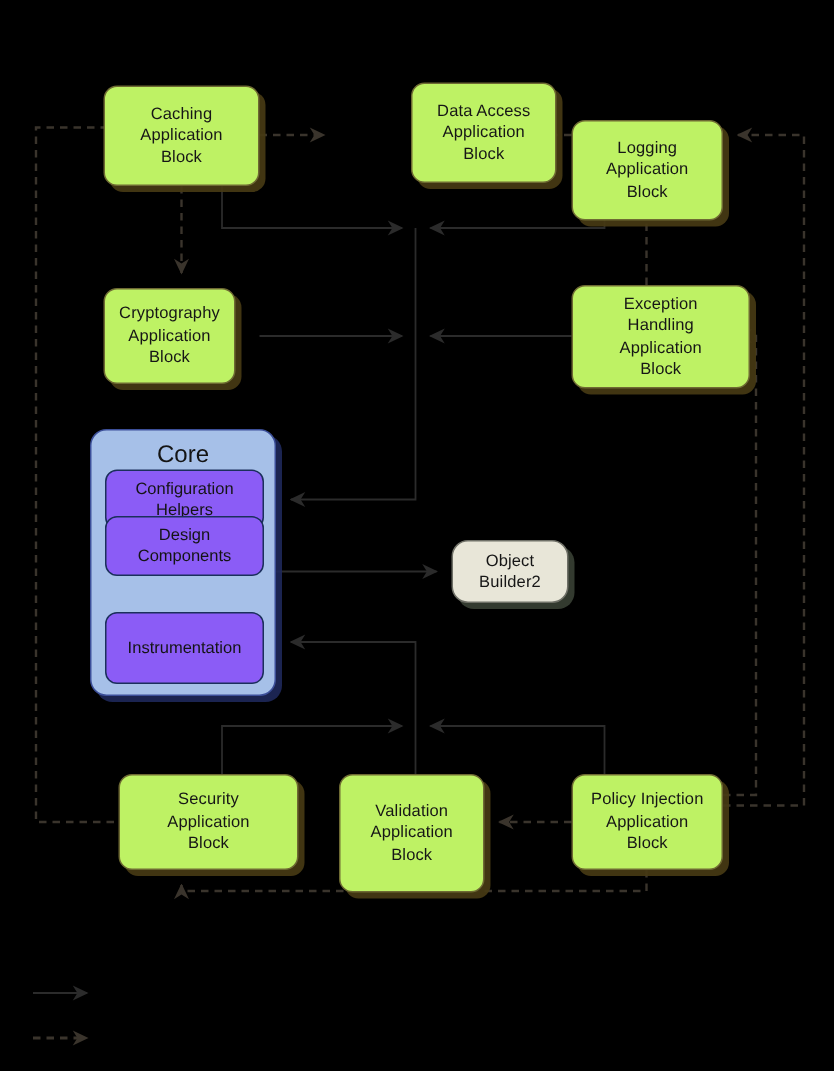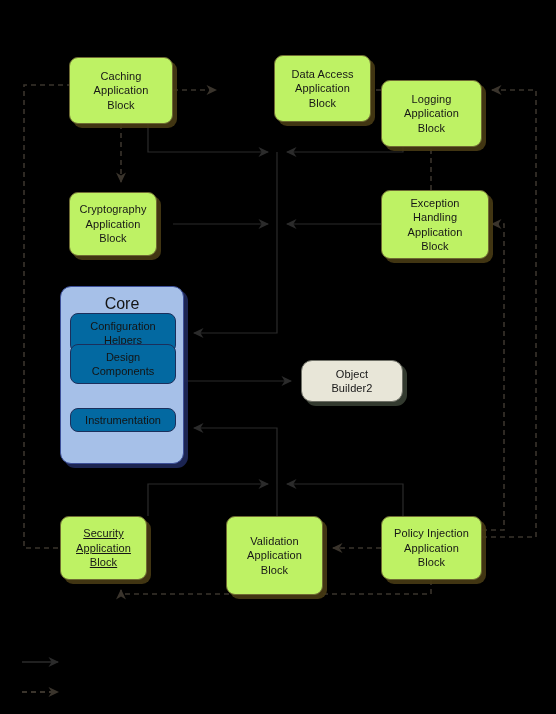--- a/index.html
+++ b/index.html
@@ -57,21 +57,21 @@
   .core-title {
     position: absolute;
     left: 0; right: 0;
     text-align: center;
     font-size: 16px;
     color: #141414;
   }
   .core-item {
     position: absolute;
     box-sizing: border-box;
-    background: #0369a1;
+    background: #8b5cf6;
     border: 1px solid #1b2f5c;
     border-radius: 8px;
     display: flex;
     align-items: center;
     justify-content: center;
     text-align: center;
     font-size: 11px;
     line-height: 14.5px;
     color: #141414;
   }
@@ -150,29 +150,29 @@
   </div>
 
   <div class="node block" style="left:381px;top:57px;width:101px;height:67px;margin-top:23px;">
     <span class="node-label">Logging<br>Application<br>Block</span>
   </div>
 
   <div class="node block" style="left:69px;top:192px;width:88px;height:64px;">
     <span class="node-label">Cryptography<br>Application<br>Block</span>
   </div>
 
-  <div class="node block" style="left:381px;top:190px;width:108px;height:69px;">
+  <div class="node block" style="left:381px;top:190px;width:119px;height:69px;">
     <span class="node-label">Exception<br>Handling<br>Application<br>Block</span>
   </div>
 
-  <div class="node ob" style="left:301px;top:360px;width:102px;height:42px;">
+  <div class="node ob" style="left:301px;top:360px;width:78px;height:42px;">
     <span class="node-label">Object<br>Builder2</span>
   </div>
 
-  <div class="node block" style="left:60px;top:516px;width:87px;height:64px;text-decoration:underline;">
+  <div class="node block" style="left:79px;top:516px;width:120px;height:64px;">
     <span class="node-label">Security<br>Application<br>Block</span>
   </div>
 
   <div class="node block" style="left:226px;top:516px;width:97px;height:79px;">
     <span class="node-label">Validation<br>Application<br>Block</span>
   </div>
 
   <div class="node block" style="left:381px;top:516px;width:101px;height:64px;">
     <span class="node-label">Policy Injection<br>Application<br>Block</span>
   </div>
@@ -182,17 +182,17 @@
   </div>
 
   <div class="core-item" style="left:70px;top:313px;width:106px;height:40px;">
     <span class="node-label">Configuration<br>Helpers</span>
   </div>
 
   <div class="core-item" style="left:70px;top:344px;width:106px;height:40px;">
     <span class="node-label">Design<br>Components</span>
   </div>
 
-  <div class="core-item" style="left:70px;top:408px;width:106px;height:24px;">
+  <div class="core-item" style="left:70px;top:408px;width:106px;height:48px;">
     <span class="node-label">Instrumentation</span>
   </div>
 
 </div>
 
 </body></html>

